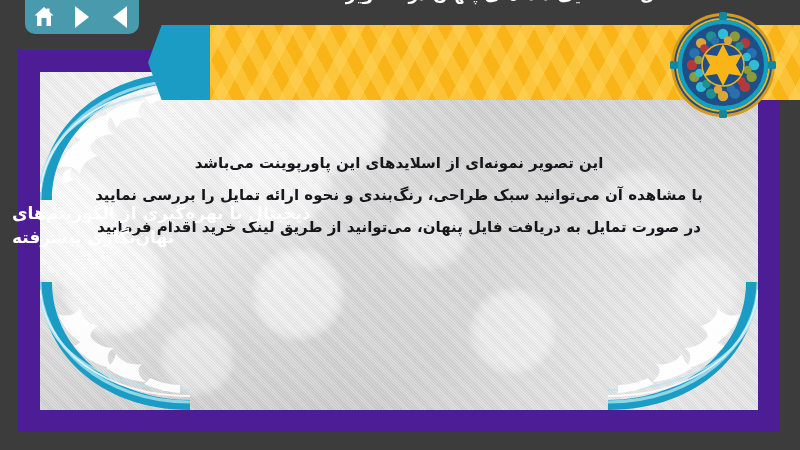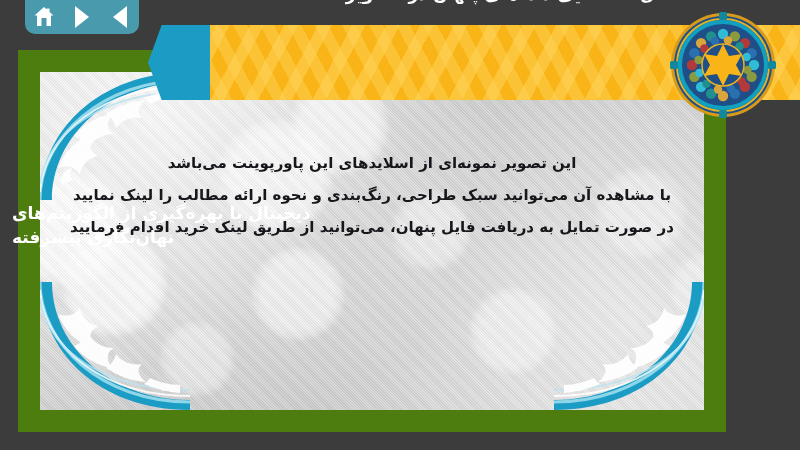--- a/index.html
+++ b/index.html
@@ -142,23 +142,23 @@
     width: 106px;
     height: 106px;
     z-index: 30;
   }
 
   
   #slide {
     position: absolute;
     left: 18px;
     top: 50px;
-    width: 708px;
+    width: 762px;
     height: 382px;
-    background: #4d7c0f;
+    background: #4c1d95;
     z-index: 10;
     overflow: hidden;
   }
   #slide-inner {
     position: absolute;
     left: 22px;
     top: 22px;
     right: 22px;
     bottom: 22px;
     overflow: hidden;
@@ -298,21 +298,21 @@
           <circle cx="124" cy="22" r="3"></circle>
         </g>
       </svg>
 
       <svg class="corner" id="corner-tr" viewBox="0 0 150 128">
         <path d="M0,128 C0,60 58,0 150,0 L150,10 C70,10 12,64 12,128 Z" fill="#1b9cc4" opacity="0"></path>
       </svg>
 
       <div id="body-text">
         <div class="body-line">این تصویر نمونه‌ای از اسلایدهای این پاورپوینت می‌باشد</div>
-        <div class="body-line">با مشاهده آن می‌توانید سبک طراحی، رنگ‌بندی و نحوه ارائه مطالب را لینک نمایید</div>
+        <div class="body-line">با مشاهده آن می‌توانید سبک طراحی، رنگ‌بندی و نحوه ارائه تمایل را بررسی نمایید</div>
         <div class="body-line">در صورت تمایل به دریافت فایل پنهان، می‌توانید از طریق لینک خرید اقدام فرمایید</div>
       </div>
 
     </div>
   </div>
 
   <div id="title-banner">
     <div id="banner-fill"></div>
     <div id="banner-pattern"></div>
   </div>

